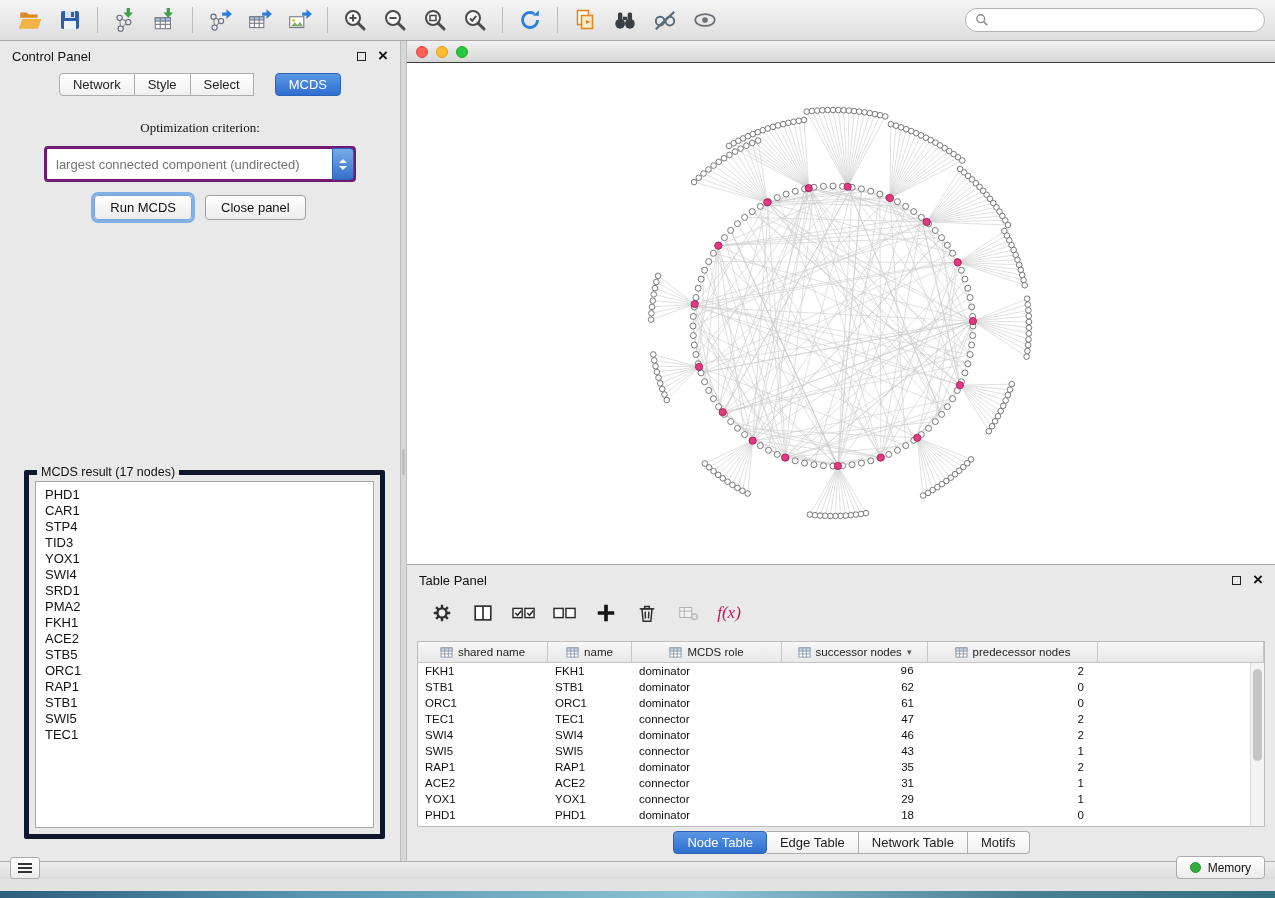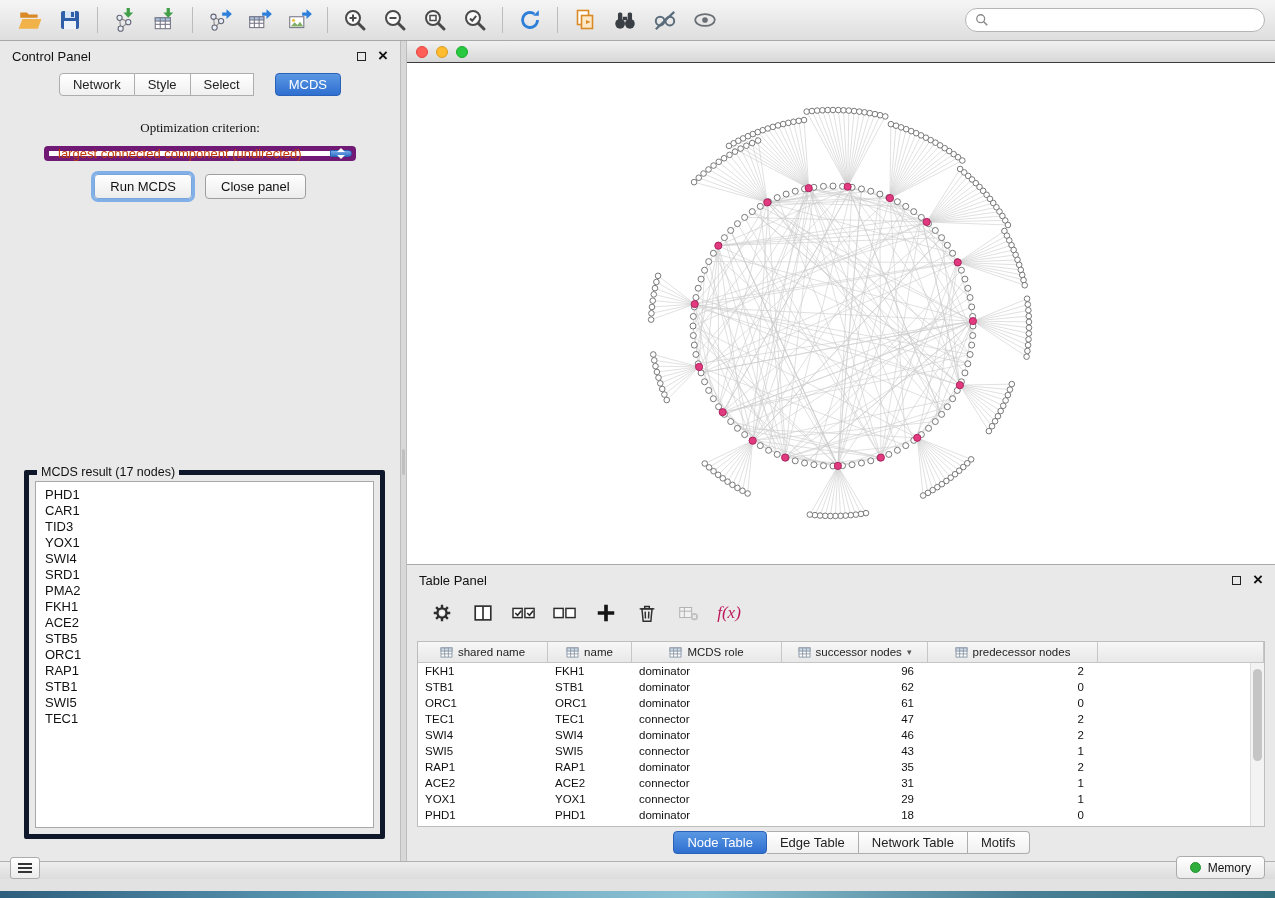--- a/index.html
+++ b/index.html
@@ -21,21 +21,21 @@
   .close-icon{font-size:17px;font-weight:bold;color:#111;line-height:12px;cursor:pointer;}
 
   
   .control-panel{position:absolute;top:41px;left:0;width:400px;height:820px;background:#e9e9e9;}
   .cp-tabs{display:flex;justify-content:center;margin-top:2px;}
   .cp-tab,.tp-tab{font-size:13px;padding:3px 13px;background:linear-gradient(#fff,#f0f0f0);border:1px solid #adadad;border-left:none;cursor:pointer;color:#222;}
   .cp-tab:first-child,.tp-tab:first-child{border-left:1px solid #adadad;border-radius:4px 0 0 4px;}
   .cp-tab:last-child,.tp-tab:last-child{border-radius:0 4px 4px 0;}
   .cp-tab.active,.tp-tab.active{background:linear-gradient(#5a97e3,#2f6fd0);color:#fff;border:1px solid #2a62b8;border-radius:4px;margin-left:21px;}
   .opt-label{text-align:center;font-size:13px;color:#111;margin-top:24px;font-family:Liberation Serif, serif;}
-  .dropdown{margin:10px auto 0;width:312px;height:15px;background:#fff;border:5px solid #701a75;border-radius:4px;display:flex;align-items:center;font-size:13px;color:#c2410c;padding-left:9px;position:relative;cursor:pointer;}
+  .dropdown{margin:10px auto 0;width:312px;height:36px;background:#fff;border:3px solid #701a75;border-radius:4px;display:flex;align-items:center;font-size:13px;color:#737373;padding-left:9px;position:relative;cursor:pointer;}
   .dd-stepper{position:absolute;right:-1px;top:-1px;bottom:-1px;width:22px;background:linear-gradient(#79abe8,#3372c9);border:1px solid #2a62b8;border-radius:0 4px 4px 0;display:flex;flex-direction:column;align-items:center;justify-content:center;gap:3px;}
   .chev{width:0;height:0;border-left:4px solid transparent;border-right:4px solid transparent;}
   .chev.up{border-bottom:4px solid #fff;}
   .chev.down{border-top:4px solid #fff;}
   .btn-row{display:flex;justify-content:center;gap:13px;margin-top:13px;}
   .pbtn{font-size:13px;padding:4px 15px;background:linear-gradient(#ffffff,#ececec);border:1px solid #9f9f9f;border-radius:4px;cursor:pointer;color:#111;}
   .pbtn.focused{box-shadow:0 0 0 3px rgba(110,165,230,.85);border-color:#79a5da;}
   .result-box{position:absolute;left:24px;right:15px;top:424px;height:374px;border:5px solid #0f172a;border-radius:2px;}
   .result-box legend{font-size:12.5px;color:#111;padding:0 4px;margin-left:8px;}
   .result-list{position:absolute;left:6px;right:6px;top:2px;bottom:6px;background:#fff;border:1px solid #a8a8a8;overflow:hidden;padding:5px 9px;}
@@ -259,20 +259,21 @@
     </div>
     <div class="btn-row">
       <button class="pbtn focused">Run MCDS</button>
       <button class="pbtn">Close panel</button>
     </div>
     <fieldset class="result-box">
       <legend>MCDS result (17 nodes)</legend>
       <div class="result-list" id="result-list">
           <div class="result-item">PHD1</div>
           <div class="result-item">CAR1</div>
+          <div class="result-item">STP4</div>
           <div class="result-item">TID3</div>
           <div class="result-item">YOX1</div>
           <div class="result-item">SWI4</div>
           <div class="result-item">SRD1</div>
           <div class="result-item">PMA2</div>
           <div class="result-item">FKH1</div>
           <div class="result-item">ACE2</div>
           <div class="result-item">STB5</div>
           <div class="result-item">ORC1</div>
           <div class="result-item">RAP1</div>
@@ -1047,21 +1048,21 @@
               </svg>
               <span class="th-label">predecessor nodes</span>
             </div>
             <div class="th filler"></div>
           </div>
         <div class="tbody" id="tbody">
             <div class="tr">
               <div class="td" style="width: 130px;">FKH1</div>
               <div class="td" style="width: 84px;">FKH1</div>
               <div class="td" style="width: 150px;">dominator</div>
-              <div class="td num" style="width: 146px;">96</div>
+              <div class="td num" style="width: 146px; font-family: Liberation Mono, monospace;">96</div>
               <div class="td num" style="width: 170px;">2</div>
             </div>
             <div class="tr">
               <div class="td" style="width: 130px;">STB1</div>
               <div class="td" style="width: 84px;">STB1</div>
               <div class="td" style="width: 150px;">dominator</div>
               <div class="td num" style="width: 146px;">62</div>
               <div class="td num" style="width: 170px;">0</div>
             </div>
             <div class="tr">

